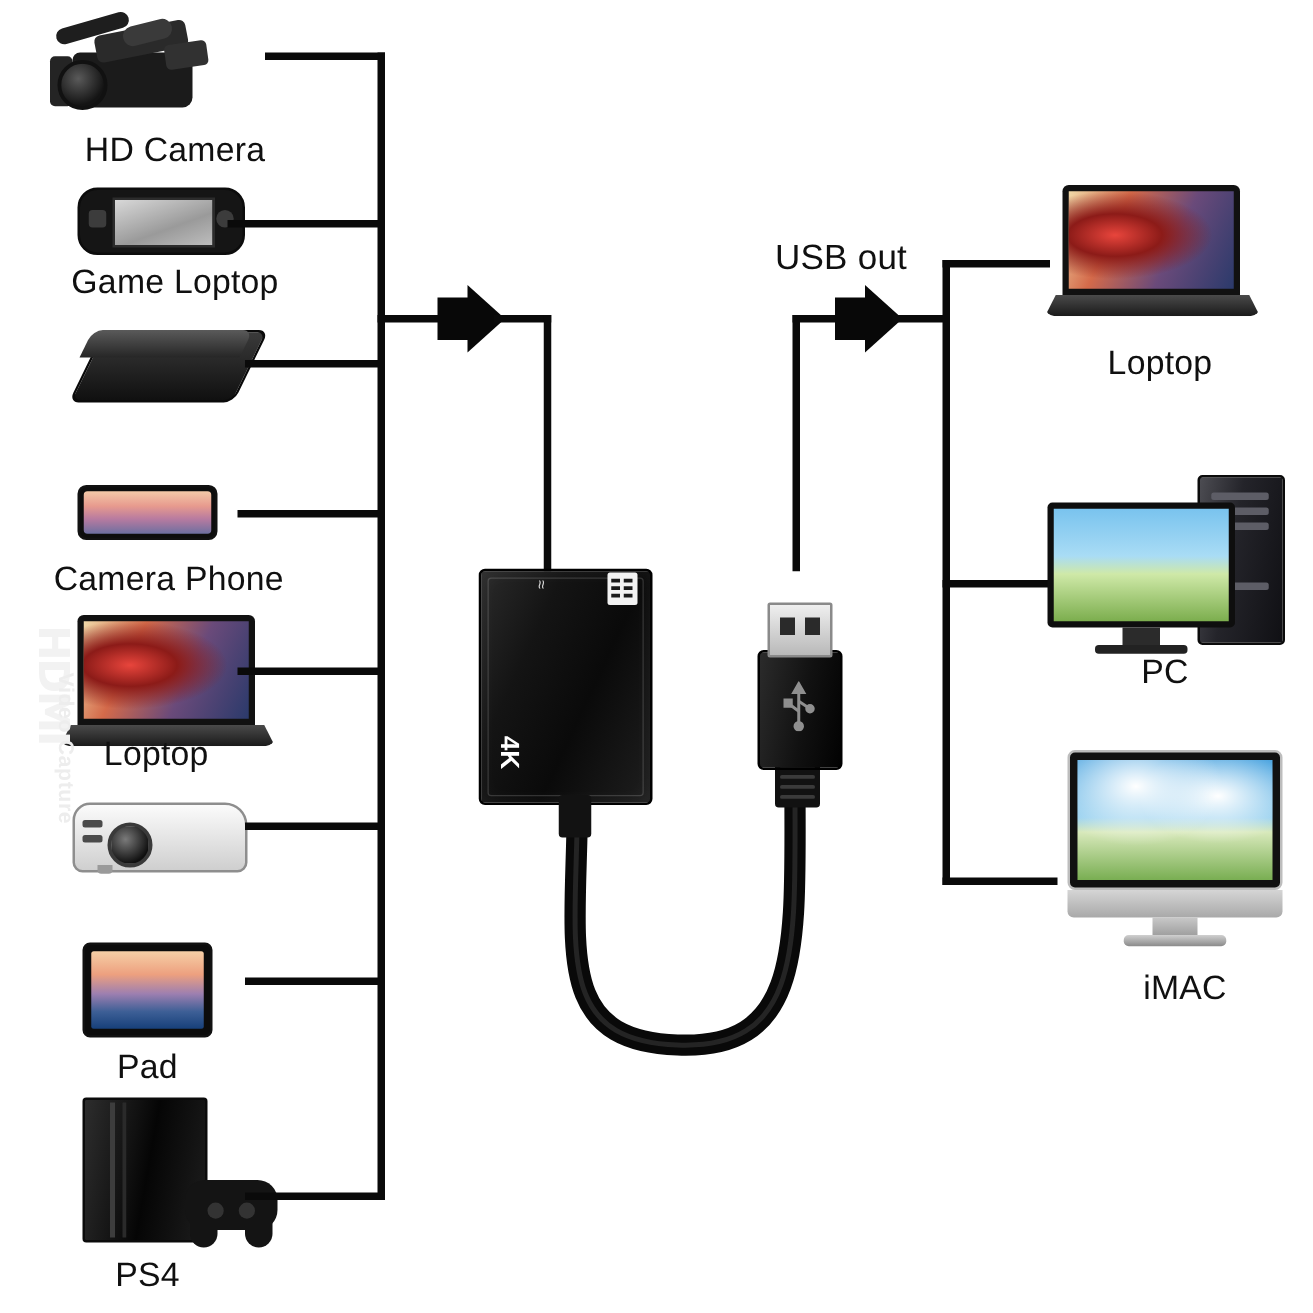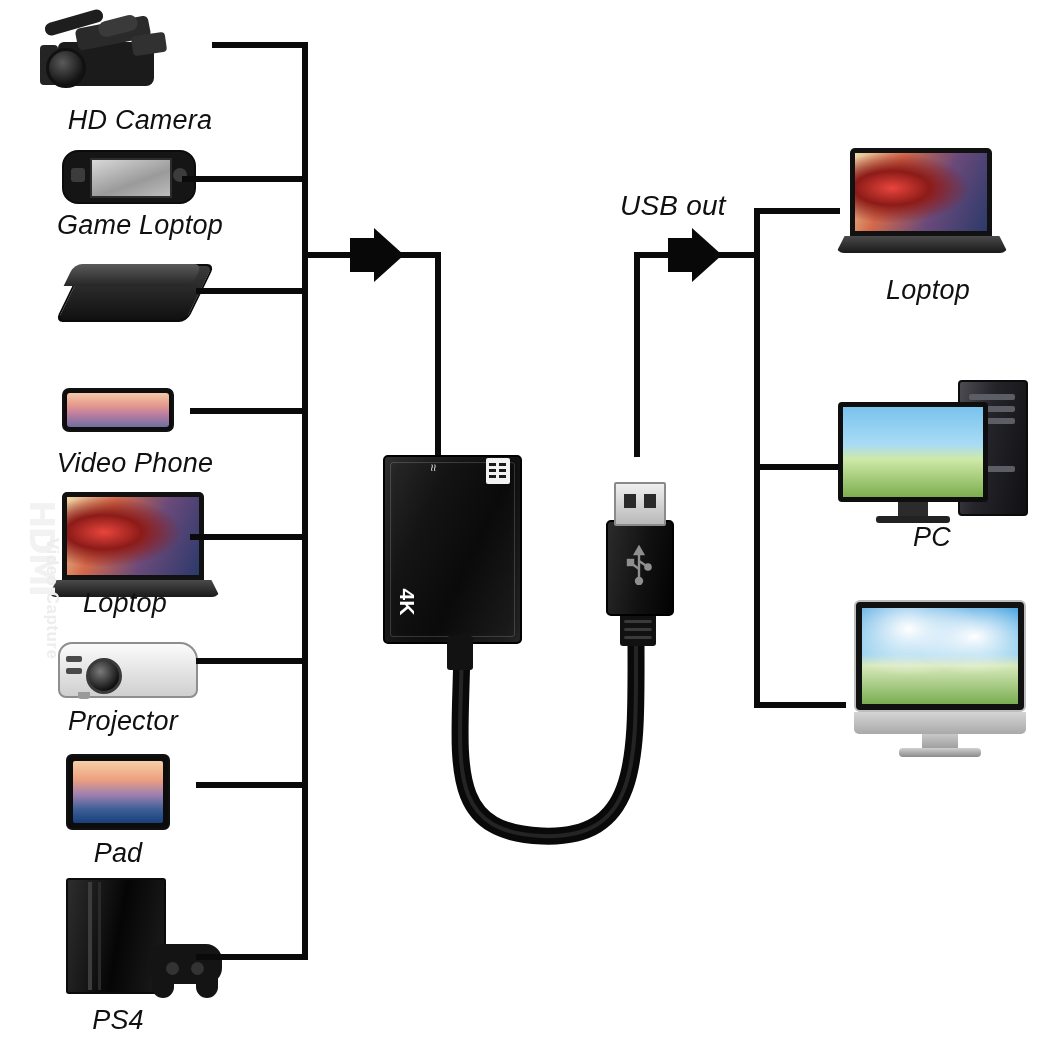--- a/index.html
+++ b/index.html
@@ -5,21 +5,21 @@
   html,body{margin:0;padding:0;background:#ffffff;}
   body{
     width:1050px;height:1050px;position:relative;overflow:hidden;
     font-family:"Liberation Sans",sans-serif;color:#0b0b0b;
   }
   #stage{position:absolute;inset:0;}
 
   
   .lbl{
     position:absolute;text-align:center;white-space:nowrap;
-    font-size:27px;color:#101010;letter-spacing:.2px;font-style:italic;
+    font-size:27px;color:#101010;letter-spacing:.2px;
   }
   .wire{position:absolute;background:#0a0a0a;}
   .hline{height:6px;}
   .vline{width:6px;}
 
   
   .dev{position:absolute;}
 
   
   .cam-body{position:absolute;left:18px;top:30px;width:96px;height:44px;background:#1b1b1b;border-radius:6px 10px 8px 6px;}
@@ -153,39 +153,38 @@
   <div class="lbl" style="left:20px;top:210px;width:240px;">Game Loptop</div>
 
   <div class="dev" style="left:55px;top:258px;width:160px;height:66px;">
     <div class="tvbox" style="left:14px;top:6px;"></div>
     <div class="tvbox-top" style="left:14px;top:6px;"></div>
   </div>
 
   <div class="dev phone" style="left:62px;top:388px;">
     <div class="phone-scr"></div>
   </div>
-  <div class="lbl" style="left:5px;top:448px;width:260px;">Video Phone</div>
+  <div class="lbl" style="left:5px;top:448px;width:260px;">Camera Phone</div>
 
   <div class="dev lap" style="left:48px;top:492px;width:175px;height:108px;">
     <div class="lap-lid">
         <div class="lap-scr"></div>
       </div>
     <div class="lap-base"></div>
   </div>
   <div class="lbl" style="left:35px;top:588px;width:180px;">Loptop</div>
 
   <div class="dev" style="left:50px;top:640px;width:160px;height:62px;">
     <div class="proj" style="left:8px;top:2px;">
       <div class="proj-v1"></div>
         <div class="proj-v2"></div>
       <div class="proj-lens"></div>
     </div>
     <div class="proj-foot" style="left:28px;top:52px;"></div>
   </div>
-  <div class="lbl" style="left:28px;top:706px;width:190px;">Projector</div>
 
   <div class="dev pad" style="left:66px;top:754px;">
     <div class="pad-scr"></div>
   </div>
   <div class="lbl" style="left:48px;top:838px;width:140px;">Pad</div>
 
   <div class="dev" style="left:60px;top:878px;width:190px;height:120px;">
     <div class="ps4-body" style="left:6px;top:0;">
       <div class="ps4-slit"></div>
         <div class="ps4-slit2"></div>
@@ -296,14 +295,15 @@
   <div class="lbl" style="left:862px;top:522px;width:140px;">PC</div>
 
   <div class="dev" style="left:846px;top:600px;width:200px;height:160px;">
     <div class="imac" style="left:8px;top:0;">
         <div class="imac-scr"></div>
       </div>
     <div class="imac-chin" style="left:8px;top:112px;"></div>
     <div class="imac-neck" style="left:76px;top:134px;"></div>
     <div class="imac-foot" style="left:53px;top:148px;"></div>
   </div>
+  <div class="lbl" style="left:868px;top:775px;width:160px;">iMAC</div>
 
 </div>
 
 </body></html>

